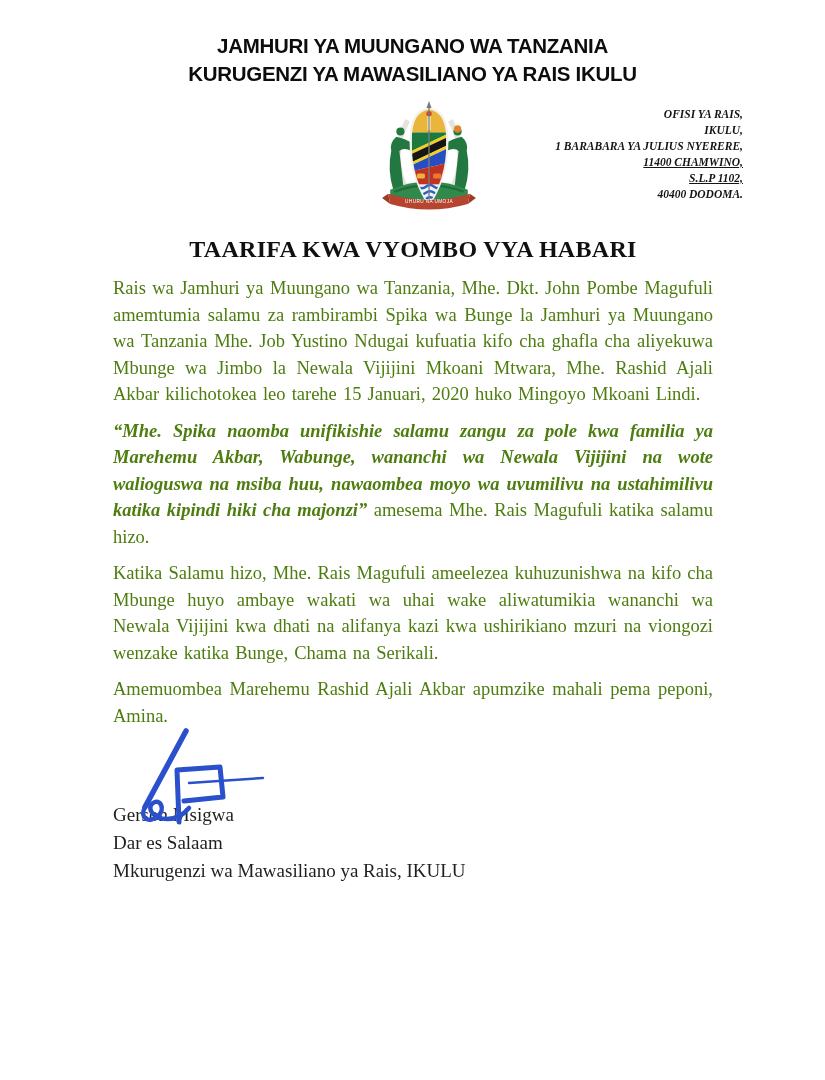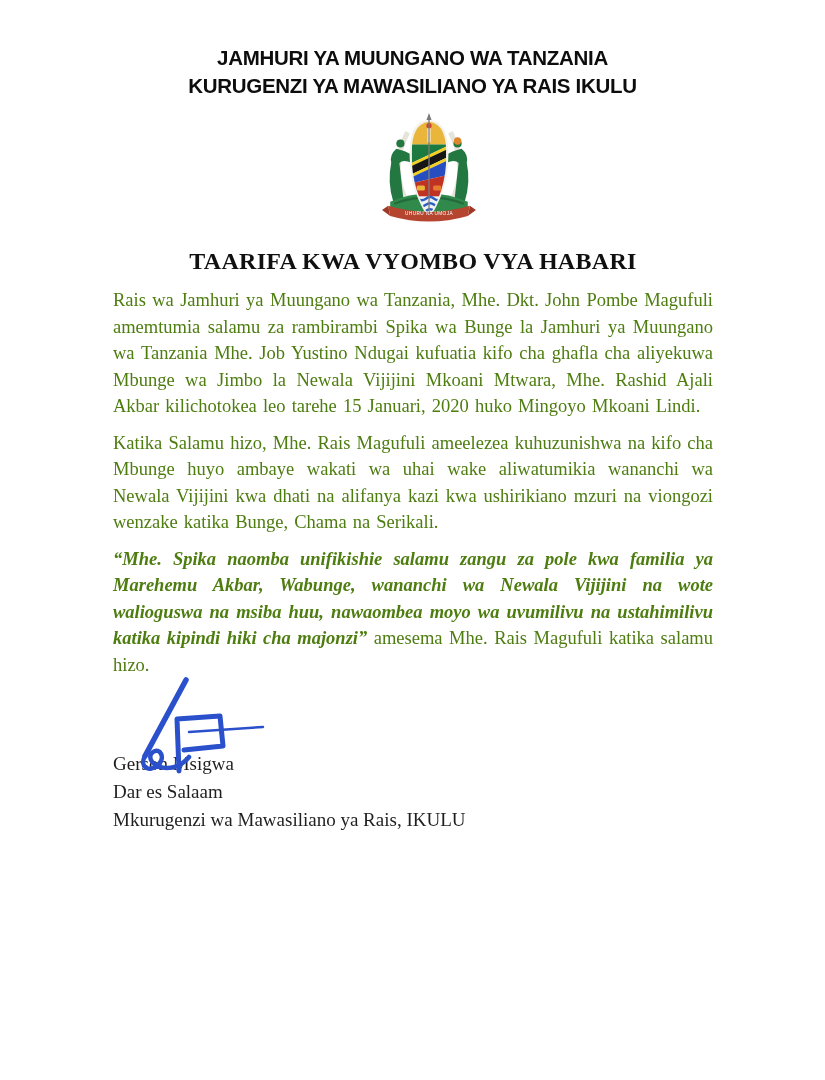--- a/index.html
+++ b/index.html
@@ -4,21 +4,21 @@
 <style>
   html,body { margin:0; padding:0; background:#ffffff; }
   .page {
     position:relative; width:825px; height:1080px; margin:0 auto;
     background:#ffffff; overflow:hidden;
     font-family:"Liberation Serif","DejaVu Serif",serif;
     color:var(--text, #1f1f1f);
   }
   
   .letterhead-titles {
-    padding-top:44px; text-align:center;
+    padding-top:32px; text-align:center;
     font-family:"Liberation Sans","DejaVu Sans",sans-serif;
     font-weight:bold; font-size:20.5px; line-height:28px;
     letter-spacing:-0.3px; color:#0d0d0d;
   }
   .masthead { position:relative; height:150px; }
   .contact {
     position:absolute; left:113px; top:14px;
     font-weight:bold; font-style:italic; font-size:15px; line-height:21px;
     color:#141414;
   }
@@ -113,28 +113,37 @@
       <polygon points="48,3 45.5,10 50.5,10" fill="#7a7a7a"></polygon>
 
       <g>
         <path d="M8,94 L2,98 L10,104 Z" fill="#9c3a26"></path>
         <path d="M88,94 L94,98 L86,104 Z" fill="#9c3a26"></path>
         <path d="M8,94 Q48,106 88,94 L86,104 Q48,115 10,104 Z" fill="#b5452f"></path>
         <text x="48" y="103.5" text-anchor="middle" font-size="4.6" letter-spacing="0.4" fill="#ffffff" font-family="Liberation Sans, sans-serif">UHURU NA UMOJA</text>
       </g>
     </svg>
 
+    <div class="address">
+      <div>OFISI YA RAIS,</div>
+      <div>IKULU,</div>
+      <div>1 BARABARA YA JULIUS NYERERE,</div>
+      <div class="u">11400 CHAMWINO,</div>
+      <div class="u">S.L.P 1102,</div>
+      <div>40400 DODOMA.</div>
+    </div>
   </div>
 
   <div class="body-col">
     <div class="doc-title">TAARIFA KWA VYOMBO VYA HABARI</div>
 
     <p class="para">Rais wa Jamhuri ya Muungano wa Tanzania, Mhe. Dkt. John Pombe Magufuli amemtumia salamu za rambirambi Spika wa Bunge la Jamhuri ya Muungano wa Tanzania Mhe. Job Yustino Ndugai kufuatia kifo cha ghafla cha aliyekuwa Mbunge wa Jimbo la Newala Vijijini Mkoani Mtwara, Mhe. Rashid Ajali Akbar kilichotokea leo tarehe 15 Januari, 2020 huko Mingoyo Mkoani Lindi.</p>
+    <p class="para"><span class="quote-bold">“Mhe. Spika naomba unifikishie salamu zangu za pole kwa familia ya Marehemu Akbar, Wabunge, wananchi wa Newala Vijijini na wote walioguswa na msiba huu, nawaombea moyo wa uvumilivu na ustahimilivu katika kipindi hiki cha majonzi”</span><span> amesema Mhe. Rais Magufuli katika salamu hizo.</span></p>
     <p class="para">Katika Salamu hizo, Mhe. Rais Magufuli ameelezea kuhuzunishwa na kifo cha Mbunge huyo ambaye wakati wa uhai wake aliwatumikia wananchi wa Newala Vijijini kwa dhati na alifanya kazi kwa ushirikiano mzuri na viongozi wenzake katika Bunge, Chama na Serikali.</p>
-    <p class="para"><span class="quote-bold">“Mhe. Spika naomba unifikishie salamu zangu za pole kwa familia ya Marehemu Akbar, Wabunge, wananchi wa Newala Vijijini na wote walioguswa na msiba huu, nawaombea moyo wa uvumilivu na ustahimilivu katika kipindi hiki cha majonzi”</span><span> amesema Mhe. Rais Magufuli katika salamu hizo.</span></p>
+    <p class="para">Amemuombea Marehemu Rashid Ajali Akbar apumzike mahali pema peponi, Amina.</p>
 
     <div class="signature-block">
       <svg class="sig-svg" viewBox="0 0 140 100" aria-hidden="true">
         <path d="M57,3 L16,79" stroke-width="5.5"></path>
         <path d="M16,79 C10,90 20,96 29,88 C37,81 31,70 24,75 C17,80 24,91 38,91 C48,91 55,86 60,80" stroke-width="4.5"></path>
         <path d="M50,94 L48,42 L91,39 L94,69 L55,73" stroke-width="5"></path>
         <path d="M60,55 L134,50" stroke-width="2.5"></path>
       </svg>
       <div class="sig-line">Gerson Msigwa</div>
       <div class="sig-line">Dar es Salaam</div>

